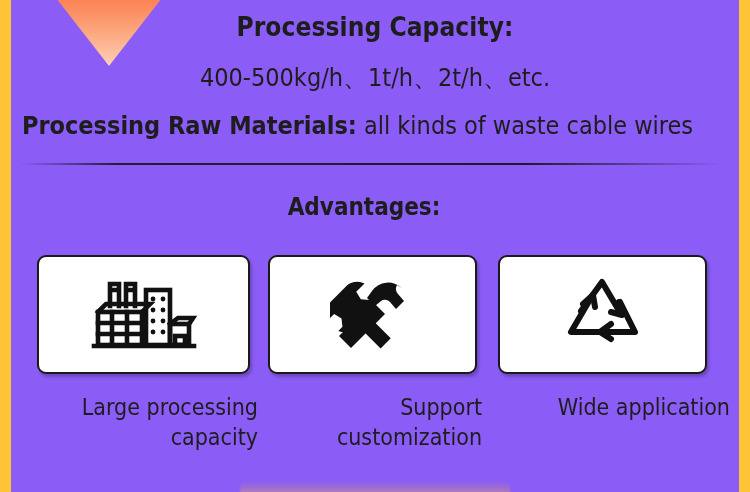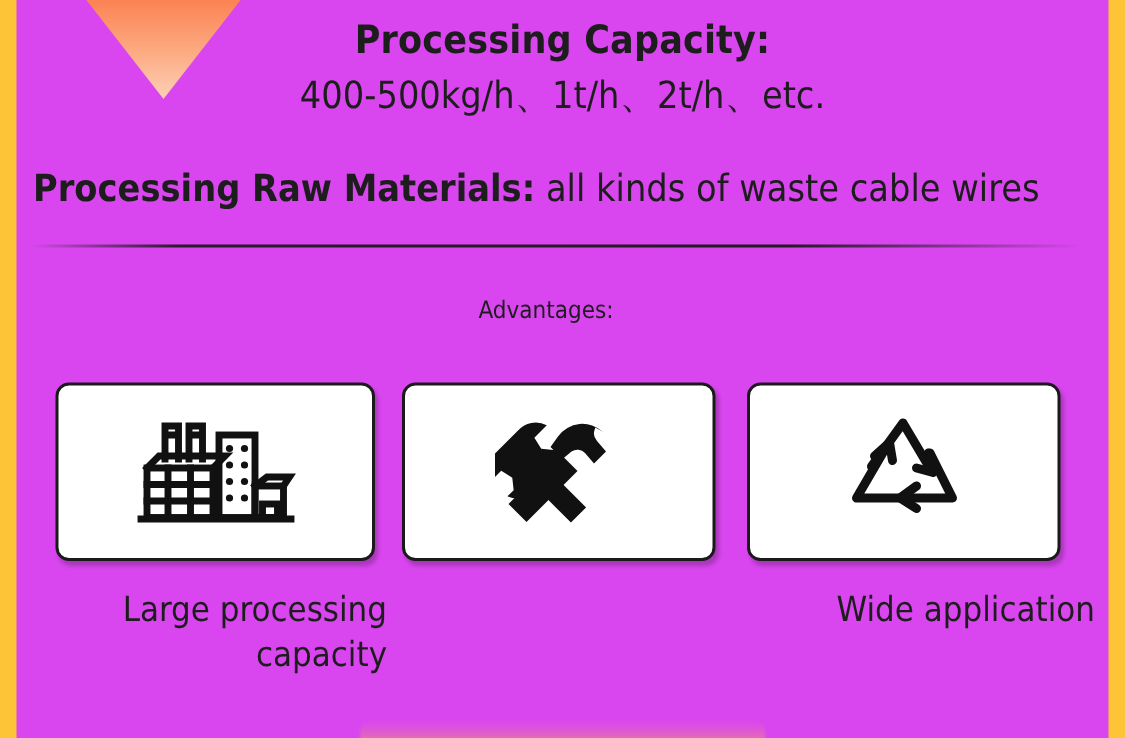--- a/index.html
+++ b/index.html
@@ -8,21 +8,21 @@
     background: #ffffff;
   }
   body {
     font-family: "DejaVu Sans Condensed", "Liberation Sans", sans-serif;
   }
 
   #page {
     position: relative;
     width: 750px;
     height: 492px;
-    background: #d946ef;
+    background: #8b5cf6;
     overflow: hidden;
   }
 
   
   .side-border {
     position: absolute;
     top: 0;
     width: 11px;
     height: 492px;
     background: #fdc437;
@@ -56,21 +56,21 @@
     color: #1d1d1d;
     letter-spacing: .1px;
     line-height: 34px;
     white-space: nowrap;
   }
   .cap-value {
     font-size: 25px;
     font-weight: 400;
     color: #1d1d1d;
     line-height: 34px;
-    margin-top: 3px;
+    margin-top: 17px;
     white-space: nowrap;
   }
 
   .raw-row {
     position: absolute;
     left: 22px;
     top: 109px;
     width: 710px;
     font-size: 25px;
     line-height: 34px;
@@ -98,22 +98,22 @@
                 rgba(24,24,24,0) 100%);
   }
 
   
   .adv-title {
     position: absolute;
     left: 0;
     top: 191px;
     width: 728px;
     text-align: center;
-    font-size: 16px;
-    font-weight: 400;
+    font-size: 24px;
+    font-weight: 700;
     color: #1d1d1d;
     line-height: 32px;
   }
 
   
   .cards {
     position: absolute;
     left: 37px;
     top: 255px;
     width: 670px;
@@ -251,17 +251,18 @@
 
           <path d="M61 28 L76 58 L42 58"></path>
           <path d="M52 50 L41 58 L52 65"></path>
         </svg>
       </span>
     </div>
 
   </div>
 
   <div class="caption l1">Large processing capacity</div>
+  <div class="caption l2">Support customization</div>
   <div class="caption l3">Wide application</div>
 
   <div class="bottom-glow"></div>
 
 </div>
 
 </body></html>

